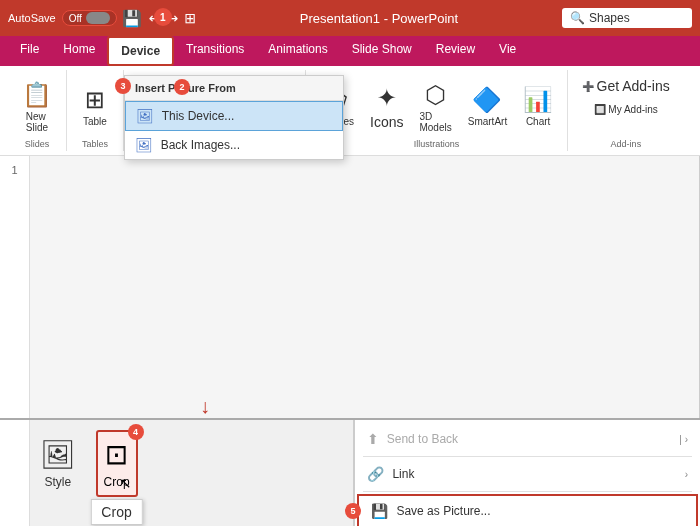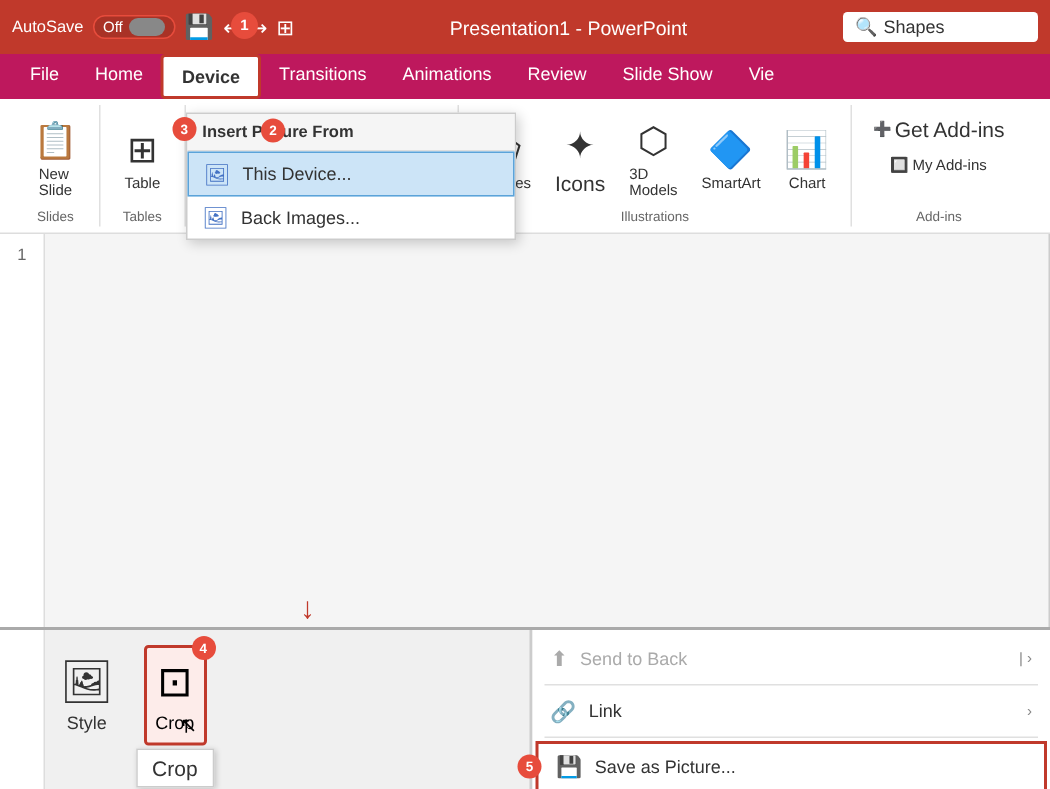--- a/index.html
+++ b/index.html
@@ -319,22 +319,22 @@
     </div>
   </div>
 </div>
 
 <div class="ribbon-tabs">
   <div class="ribbon-tab">File</div>
   <div class="ribbon-tab">Home</div>
   <div class="ribbon-tab active insert-tab-outline">Device</div>
   <div class="ribbon-tab">Transitions</div>
   <div class="ribbon-tab">Animations</div>
+  <div class="ribbon-tab">Slide Show</div>
   <div class="ribbon-tab">Review</div>
-  <div class="ribbon-tab">Slide Show</div>
   <div class="ribbon-tab">Vie</div>
 </div>
 
 <div class="ribbon-body">
 
   <div class="ribbon-group">
     <div class="ribbon-items">
       <div class="ribbon-btn">
         <span class="ribbon-btn-icon">📋</span>
         <span style="font-size:10px">New<br>Slide</span>

